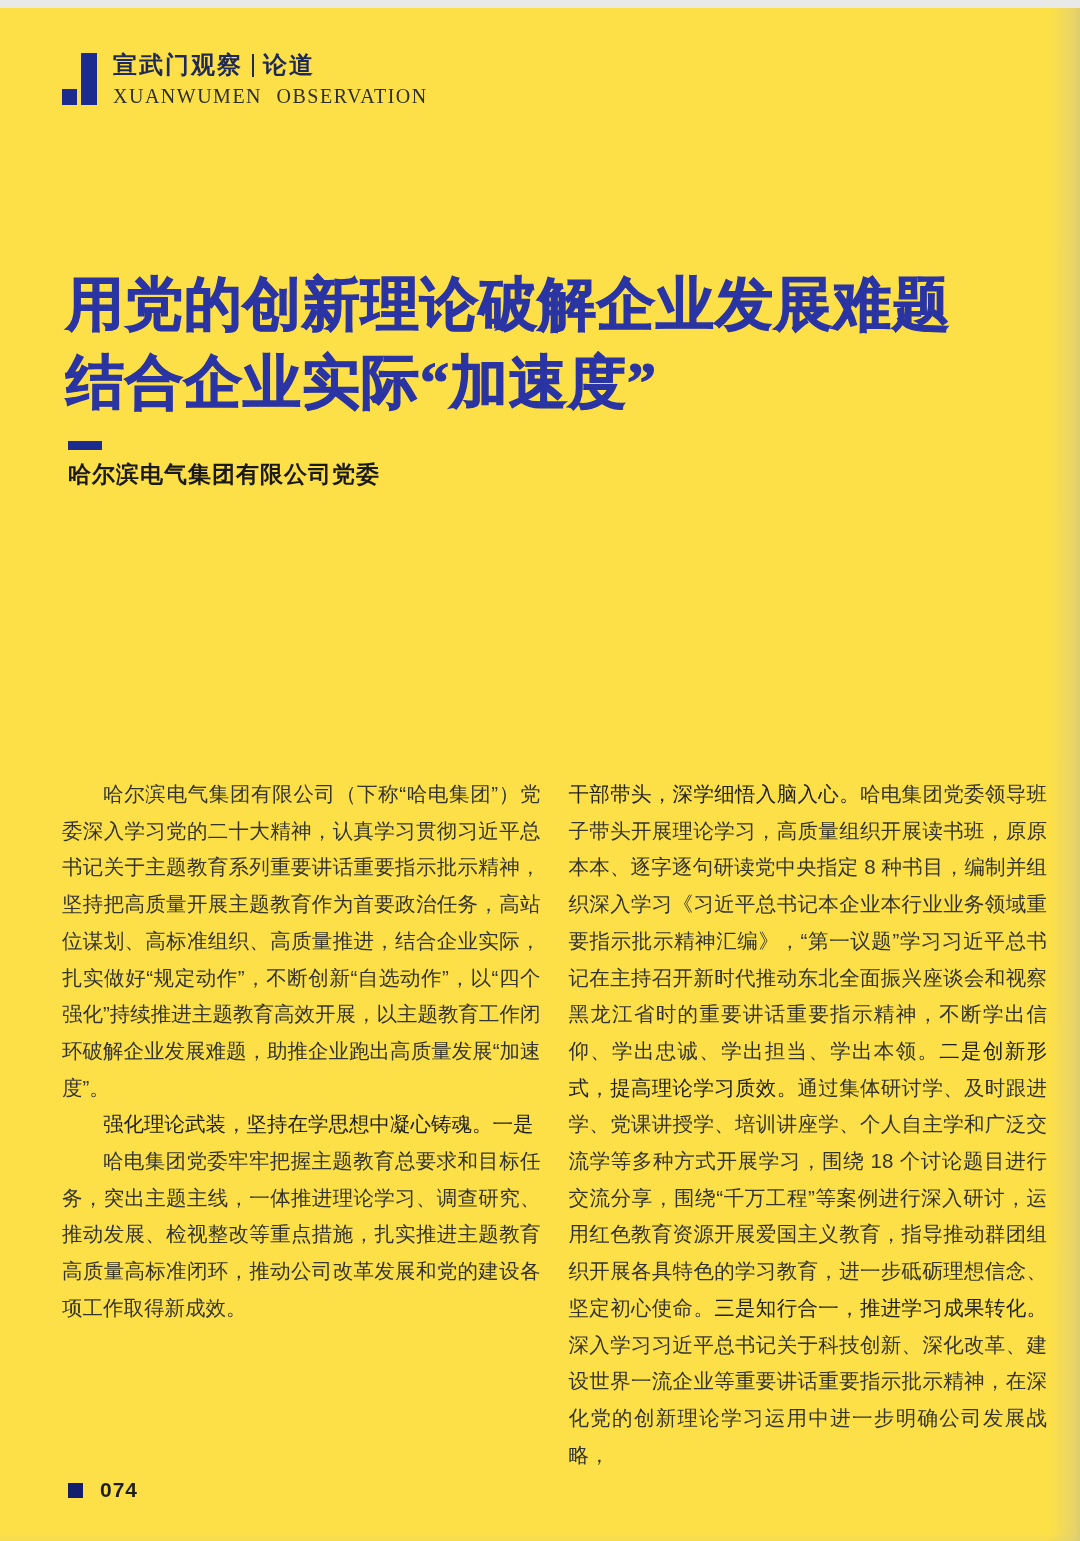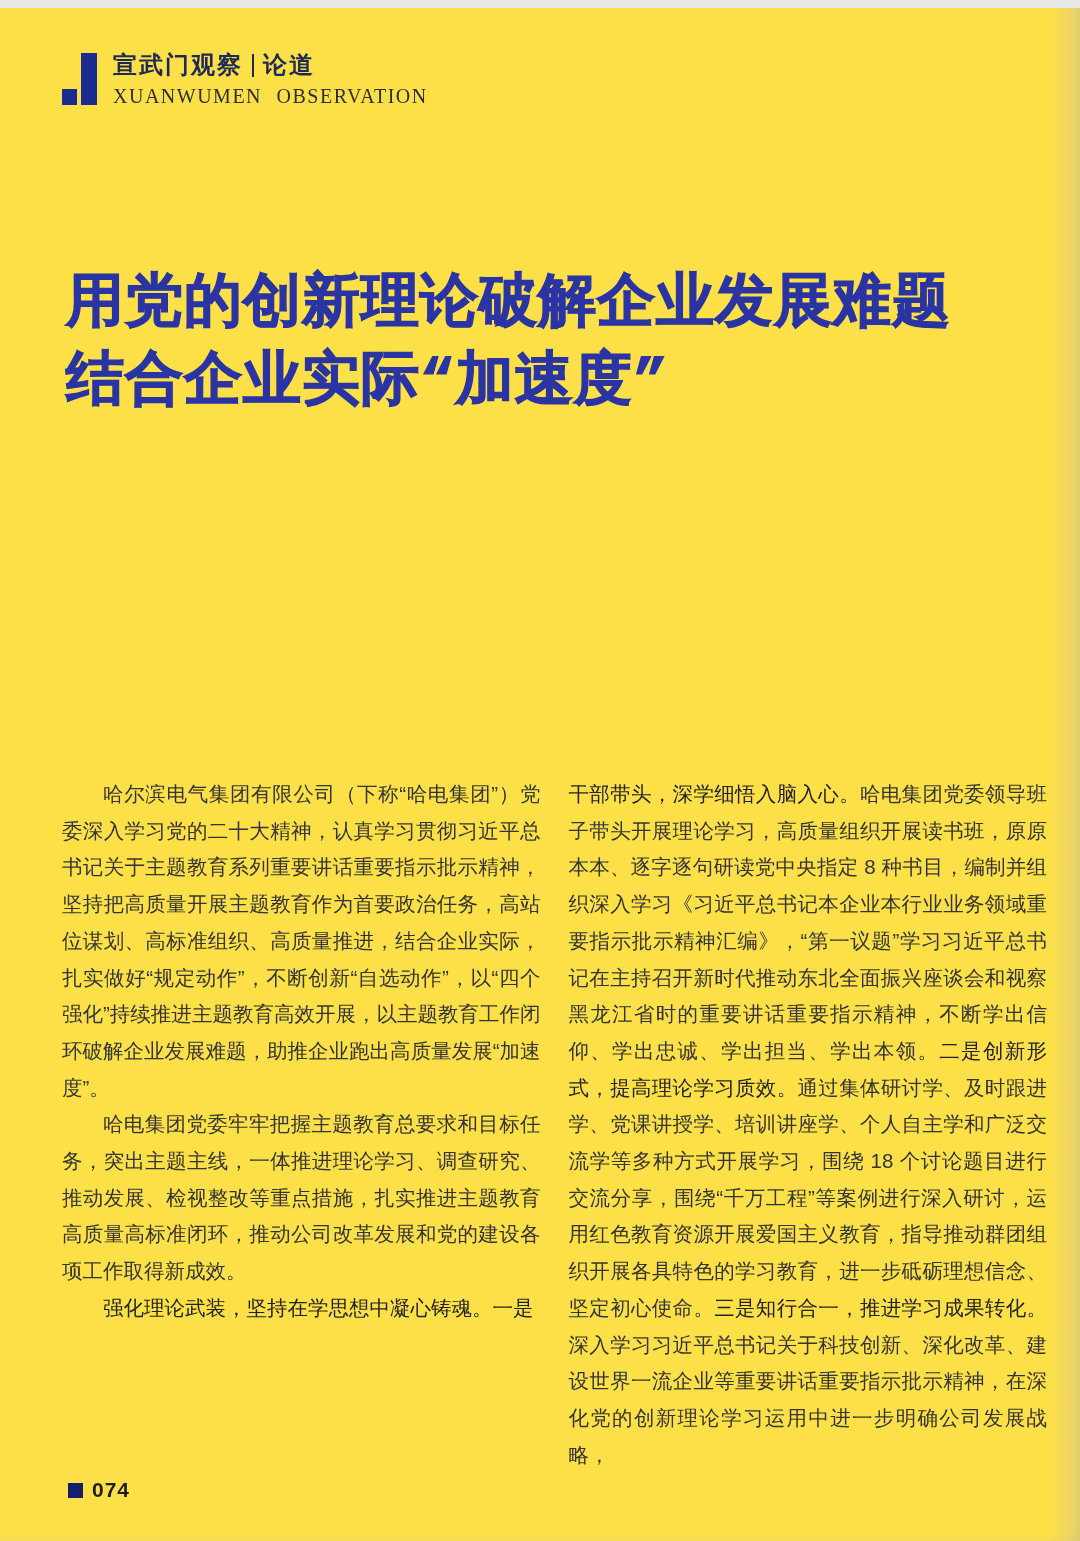--- a/index.html
+++ b/index.html
@@ -73,21 +73,21 @@
     color: #2e2e2e;
     line-height: 22px;
   }
 
   
   .title {
     position: absolute;
     left: 66px;
     top: 258px;
     margin: 0;
-    font-family: Liberation Mono, monospace;
+    font-family: Liberation Serif, serif;
     font-weight: 900;
     font-size: 58px;
     line-height: 78px;
     letter-spacing: 1px;
     color: #2a34a3;
     -webkit-text-stroke: 1.2px #2a34a3;
   }
   .title .tl { display: block; }
 
   
@@ -150,21 +150,21 @@
     background: #1b2b8e;
   }
 
   
   .page-footer {
     position: absolute;
     left: 68px;
     top: 1470px;
     display: flex;
     align-items: center;
-    gap: 9px;
+    gap: 17px;
   }
   .footer-square {
     width: 15px;
     height: 15px;
     background: #131f6d;
   }
   .page-num {
     font-size: 21px;
     font-weight: 700;
     color: #1e1e1e;
@@ -209,32 +209,36 @@
       </div>
       <div class="masthead-en">XUANWUMEN OBSERVATION</div>
     </div>
   </header>
 
   <h1 class="title">
     <span class="tl">用党的创新理论破解企业发展难题</span>
     <span class="tl">结合企业实际“加速度”</span>
   </h1>
 
+  <div class="byline">
+    <span class="byline-dash"></span>
+    <div class="byline-text">哈尔滨电气集团有限公司党委</div>
+  </div>
 
   <main class="body-cols">
 
     <section class="col col-left">
       <p class="para indent">
         <span>哈尔滨电气集团有限公司（下称“哈电集团”）党委深入学习党的二十大精神，认真学习贯彻习近平总书记关于主题教育系列重要讲话重要指示批示精神，坚持把高质量开展主题教育作为首要政治任务，高站位谋划、高标准组织、高质量推进，结合企业实际，扎实做好“规定动作”，不断创新“自选动作”，以“四个强化”持续推进主题教育高效开展，以主题教育工作闭环破解企业发展难题，助推企业跑出高质量发展“加速度”。</span>
       </p>
       <p class="para indent">
+        <strong>强化理论武装，坚持在学思想中凝心铸魂。</strong><strong>一是</strong>
+      </p>
+      <p class="para indent">
         <span>哈电集团党委牢牢把握主题教育总要求和目标任务，突出主题主线，一体推进理论学习、调查研究、推动发展、检视整改等重点措施，扎实推进主题教育高质量高标准闭环，推动公司改革发展和党的建设各项工作取得新成效。</span>
-      </p>
-      <p class="para indent">
-        <strong>强化理论武装，坚持在学思想中凝心铸魂。</strong><strong>一是</strong>
       </p>
     </section>
 
     <section class="col col-right">
       <p class="para">
         <strong>干部带头，深学细悟入脑入心。</strong><span>哈电集团党委领导班子带头开展理论学习，高质量组织开展读书班，原原本本、逐字逐句研读党中央指定 8 种书目，编制并组织深入学习《习近平总书记本企业本行业业务领域重要指示批示精神汇编》，“第一议题”学习习近平总书记在主持召开新时代推动东北全面振兴座谈会和视察黑龙江省时的重要讲话重要指示精神，不断学出信仰、学出忠诚、学出担当、学出本领。</span><strong>二是创新形式，提高理论学习质效。</strong><span>通过集体研讨学、及时跟进学、党课讲授学、培训讲座学、个人自主学和广泛交流学等多种方式开展学习，围绕 18 个讨论题目进行交流分享，围绕“千万工程”等案例进行深入研讨，运用红色教育资源开展爱国主义教育，指导推动群团组织开展各具特色的学习教育，进一步砥砺理想信念、坚定初心使命。</span><strong>三是知行合一，推进学习成果转化。</strong><span>深入学习习近平总书记关于科技创新、深化改革、建设世界一流企业等重要讲话重要指示批示精神，在深化党的创新理论学习运用中进一步明确公司发展战略，</span>
       </p>
     </section>
 
   </main>

